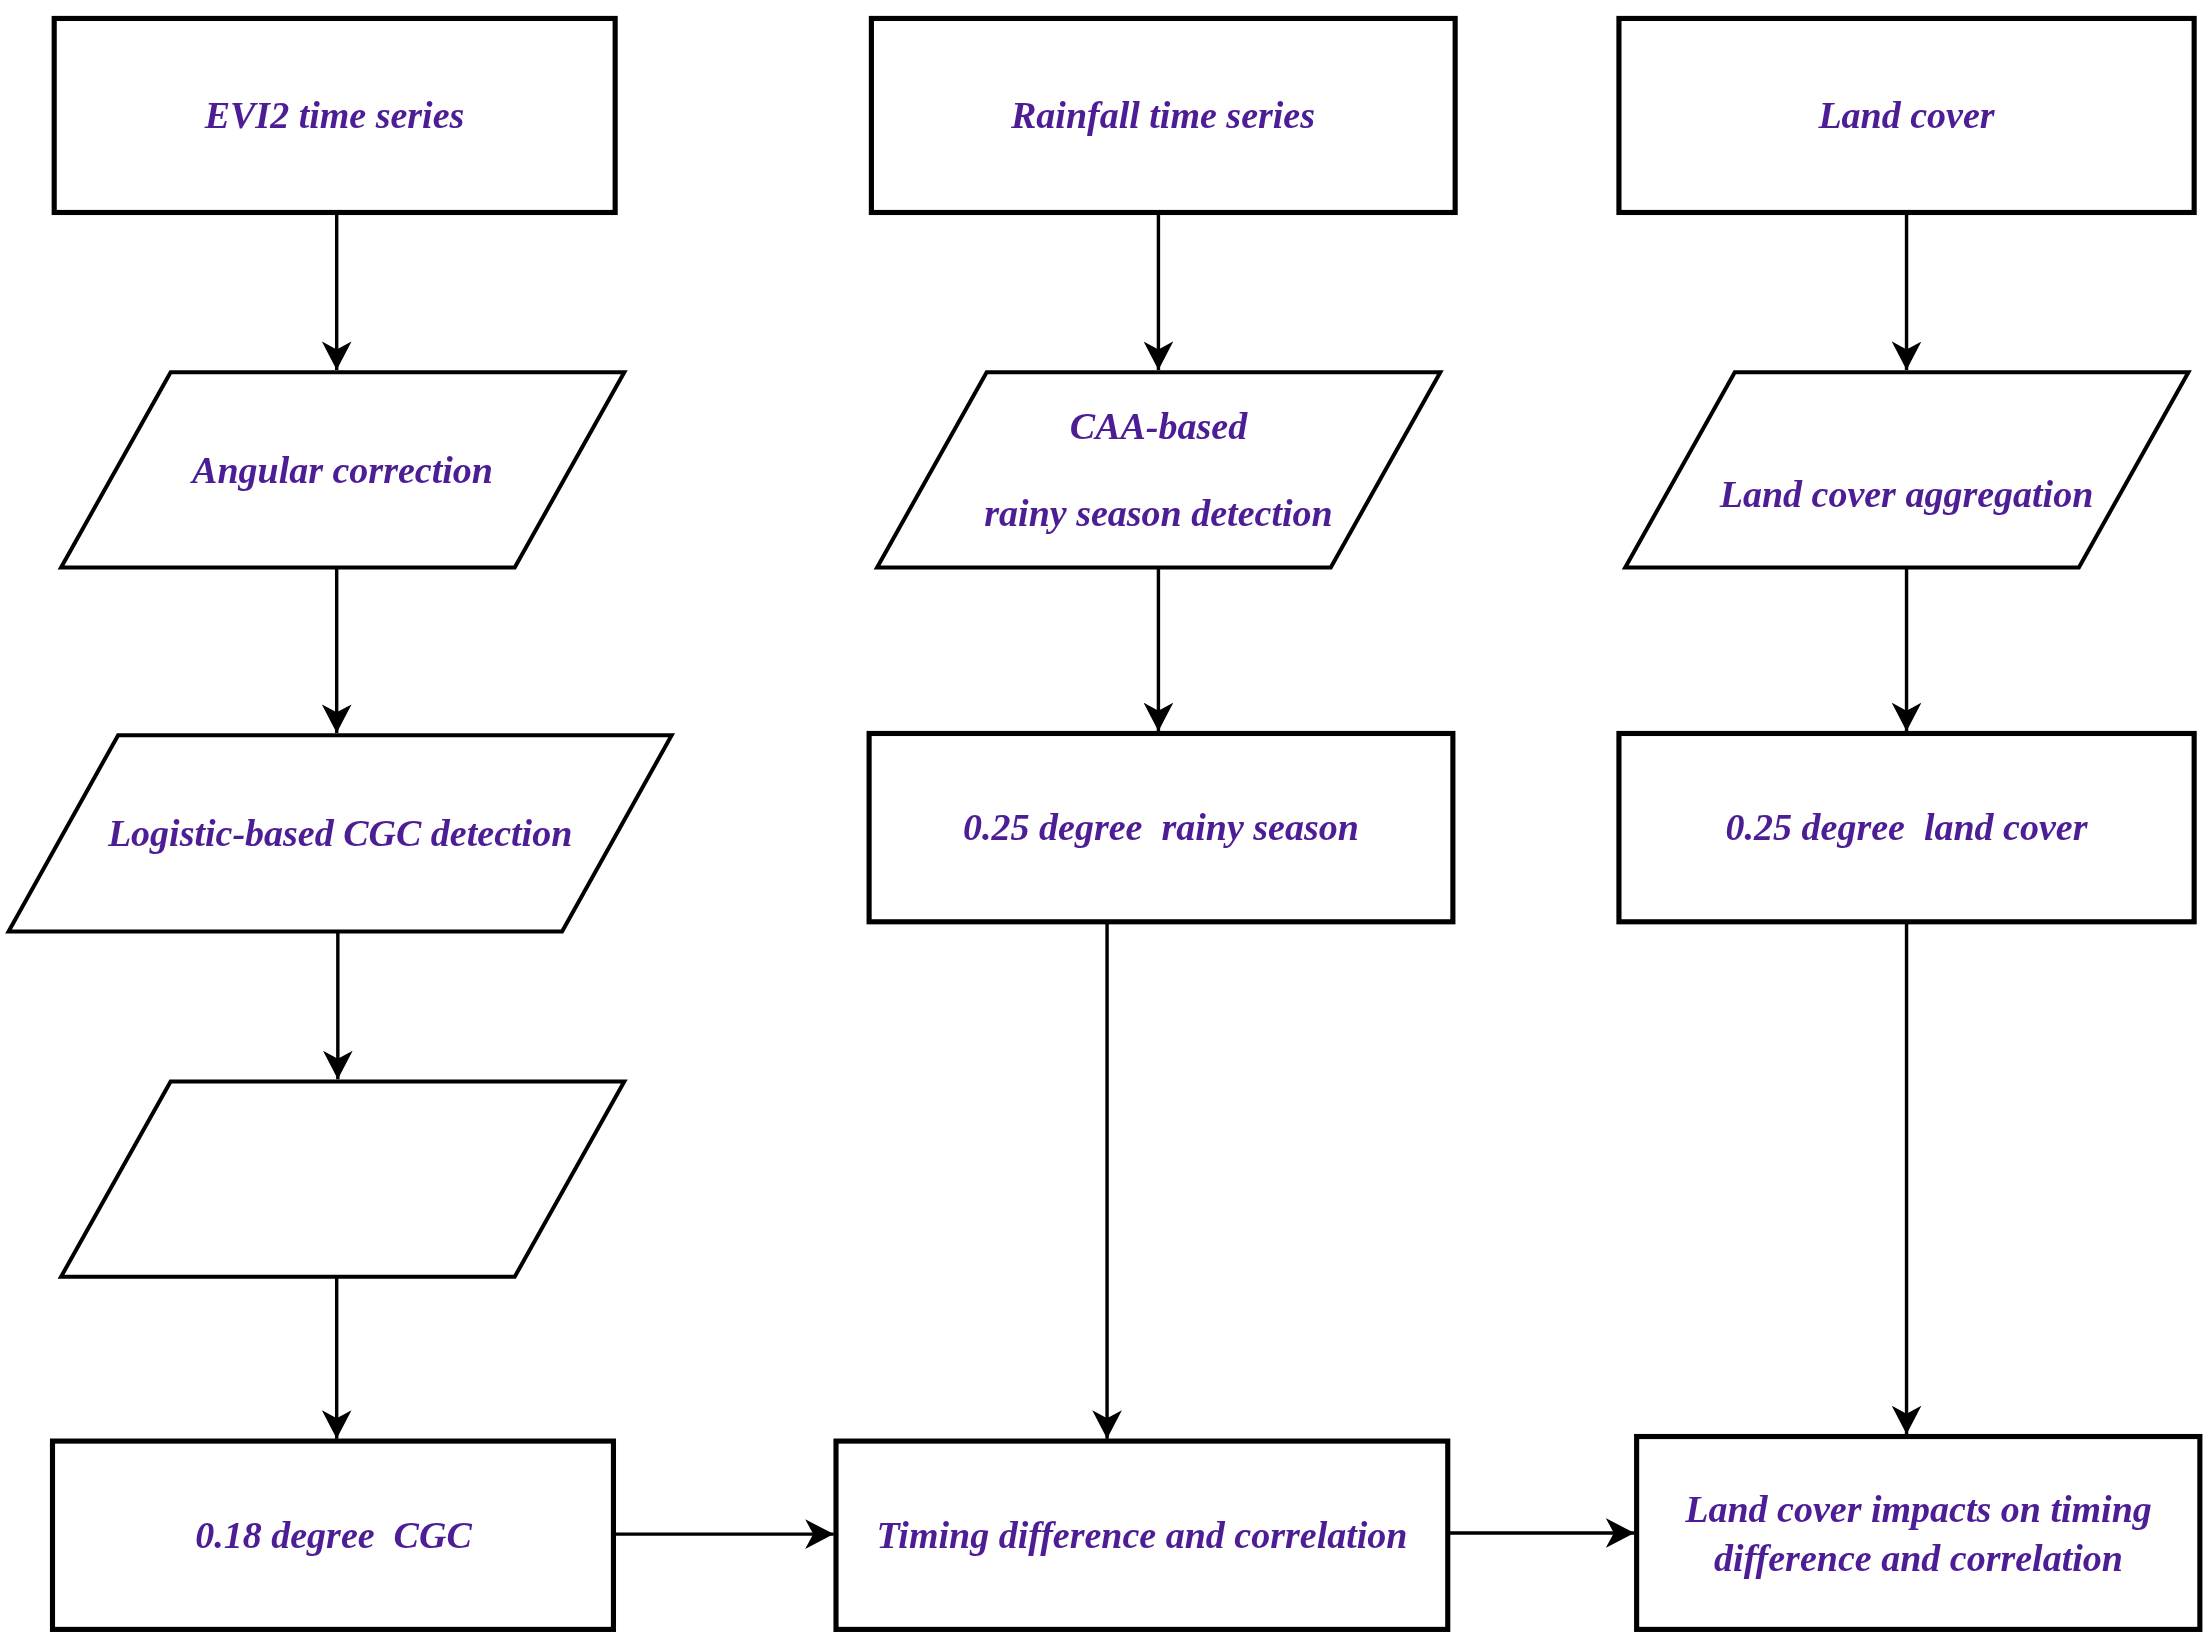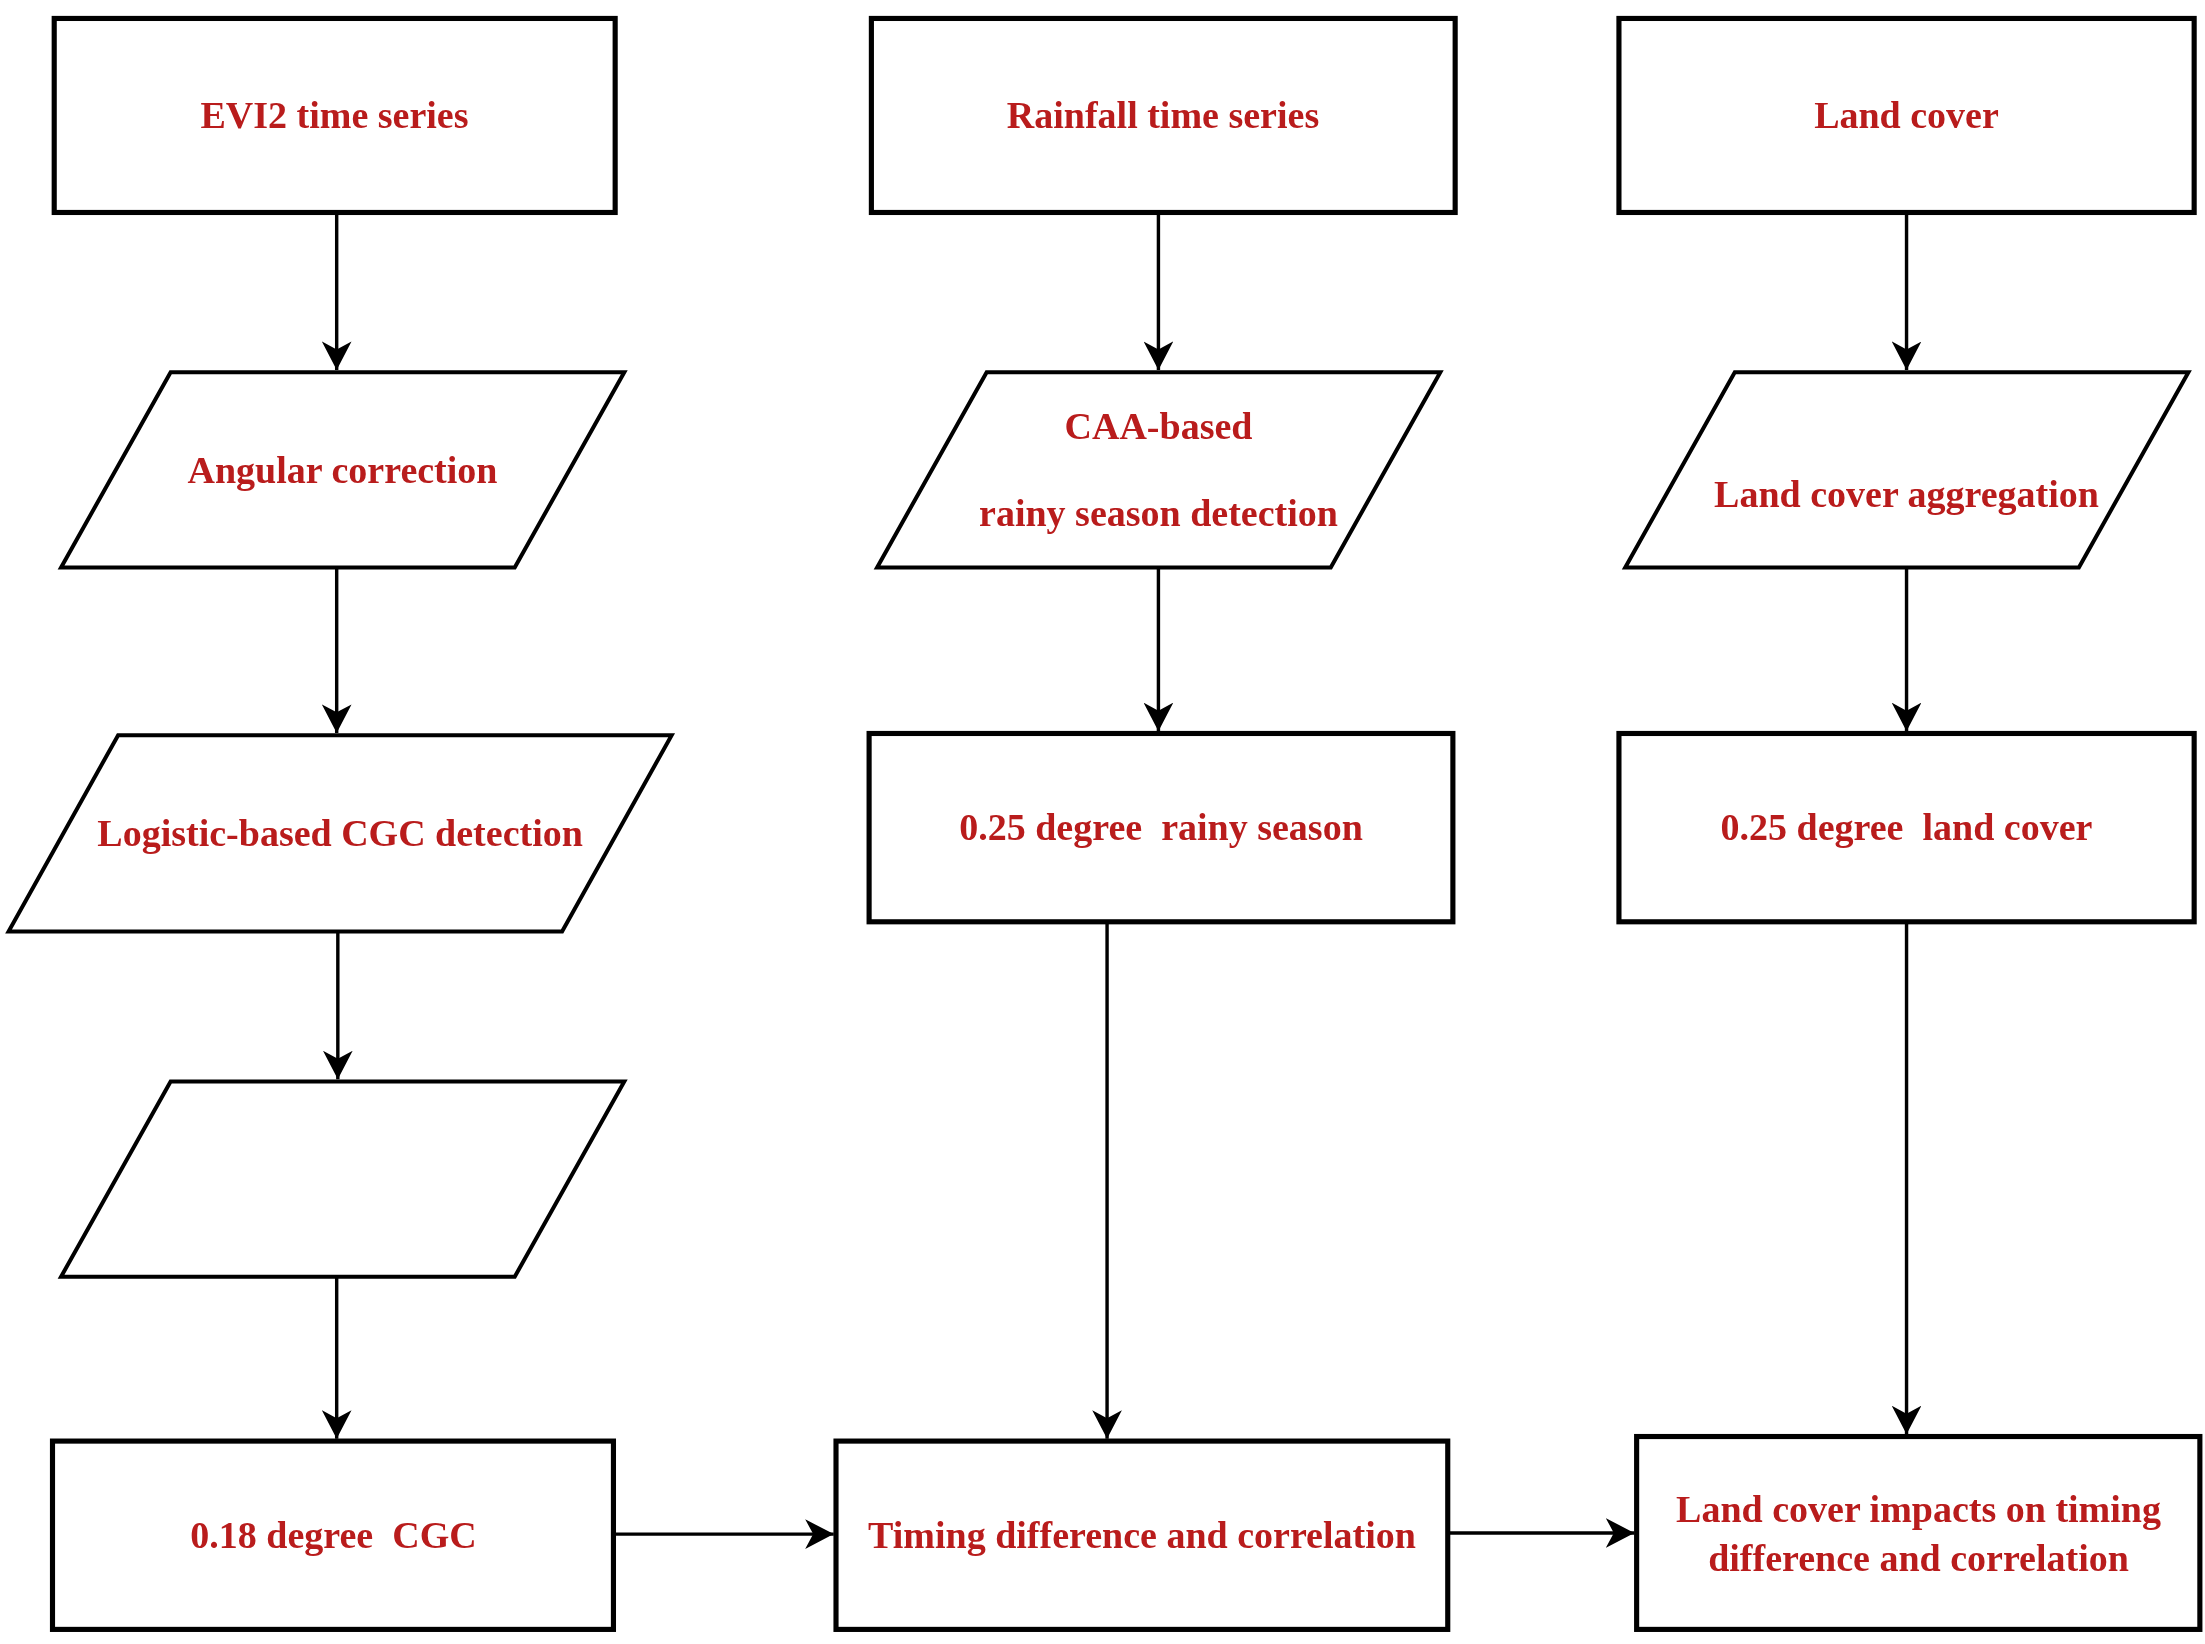--- a/index.html
+++ b/index.html
@@ -23,23 +23,24 @@
     top: 0;
   }
   .node-label {
     position: absolute;
     display: flex;
     align-items: center;
     justify-content: center;
     text-align: center;
     font-weight: bold;
     font-size: 38px;
-    color: #b91c1c;
+    color: #4c1d95;
     white-space: pre;
     pointer-events: none;
+    font-style: italic;
   }
   .node-label.two-line {
     flex-direction: column;
   }
   .node-label.two-line .line {
     display: block;
     white-space: pre;
   }
   .gap-wide .line { line-height: 87px; }
   .gap-tight .line { line-height: 49px; }

